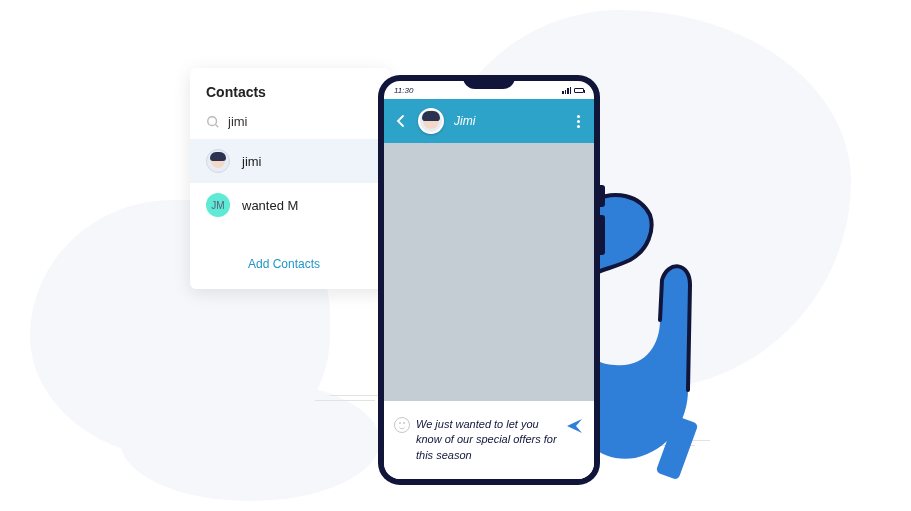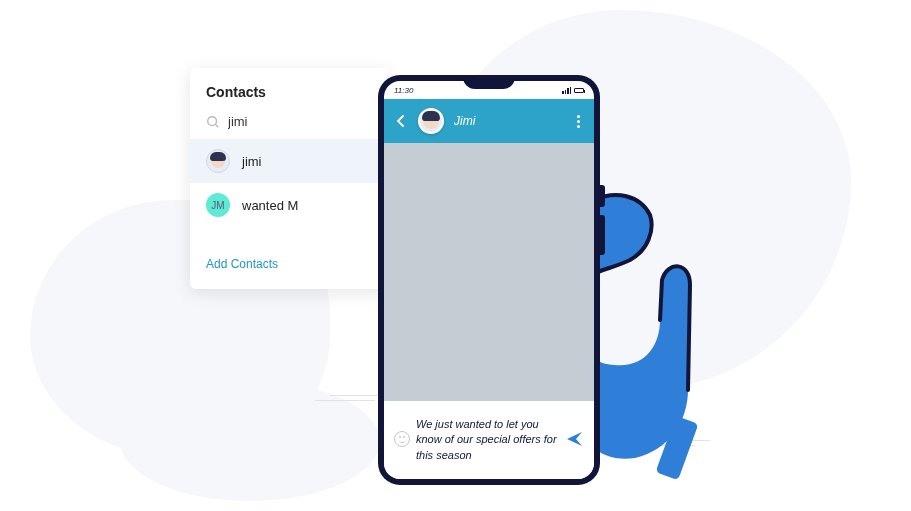--- a/index.html
+++ b/index.html
@@ -74,20 +74,21 @@
     flex-shrink: 0;
   }
   .avatar-jimi { background: #e8edf5; border: 1px solid #d0d8e8; }
   .avatar-jm { background: #5eead4; color: #5a5a7a; }
   .contact-name { font-size: 13px; color: #222; }
   .add-contacts {
     padding: 30px 16px 4px 16px;
     font-size: 12px;
     color: #2196c9;
     cursor: pointer;
+    margin-left: 42px;
   }
 
   
   .phone {
     position: absolute;
     left: 378px;
     top: 75px;
     width: 222px;
     height: 410px;
     background: #11153a;
@@ -160,21 +161,21 @@
   .more-dots span { width: 3px; height: 3px; background: #fff; border-radius: 50%; }
 
   .chat-body {
     flex: 1;
     background: #c4cdd3;
   }
   .compose-area {
     background: #fff;
     padding: 16px 10px;
     display: flex;
-    align-items: center;
+    align-items: flex-start;
     gap: 6px;
     min-height: 64px;
   }
   .emoji-btn {
     width: 16px; height: 16px;
     border: 1.2px solid #c7c7c7;
     border-radius: 50%;
     position: relative;
     flex-shrink: 0;
     cursor: pointer;

